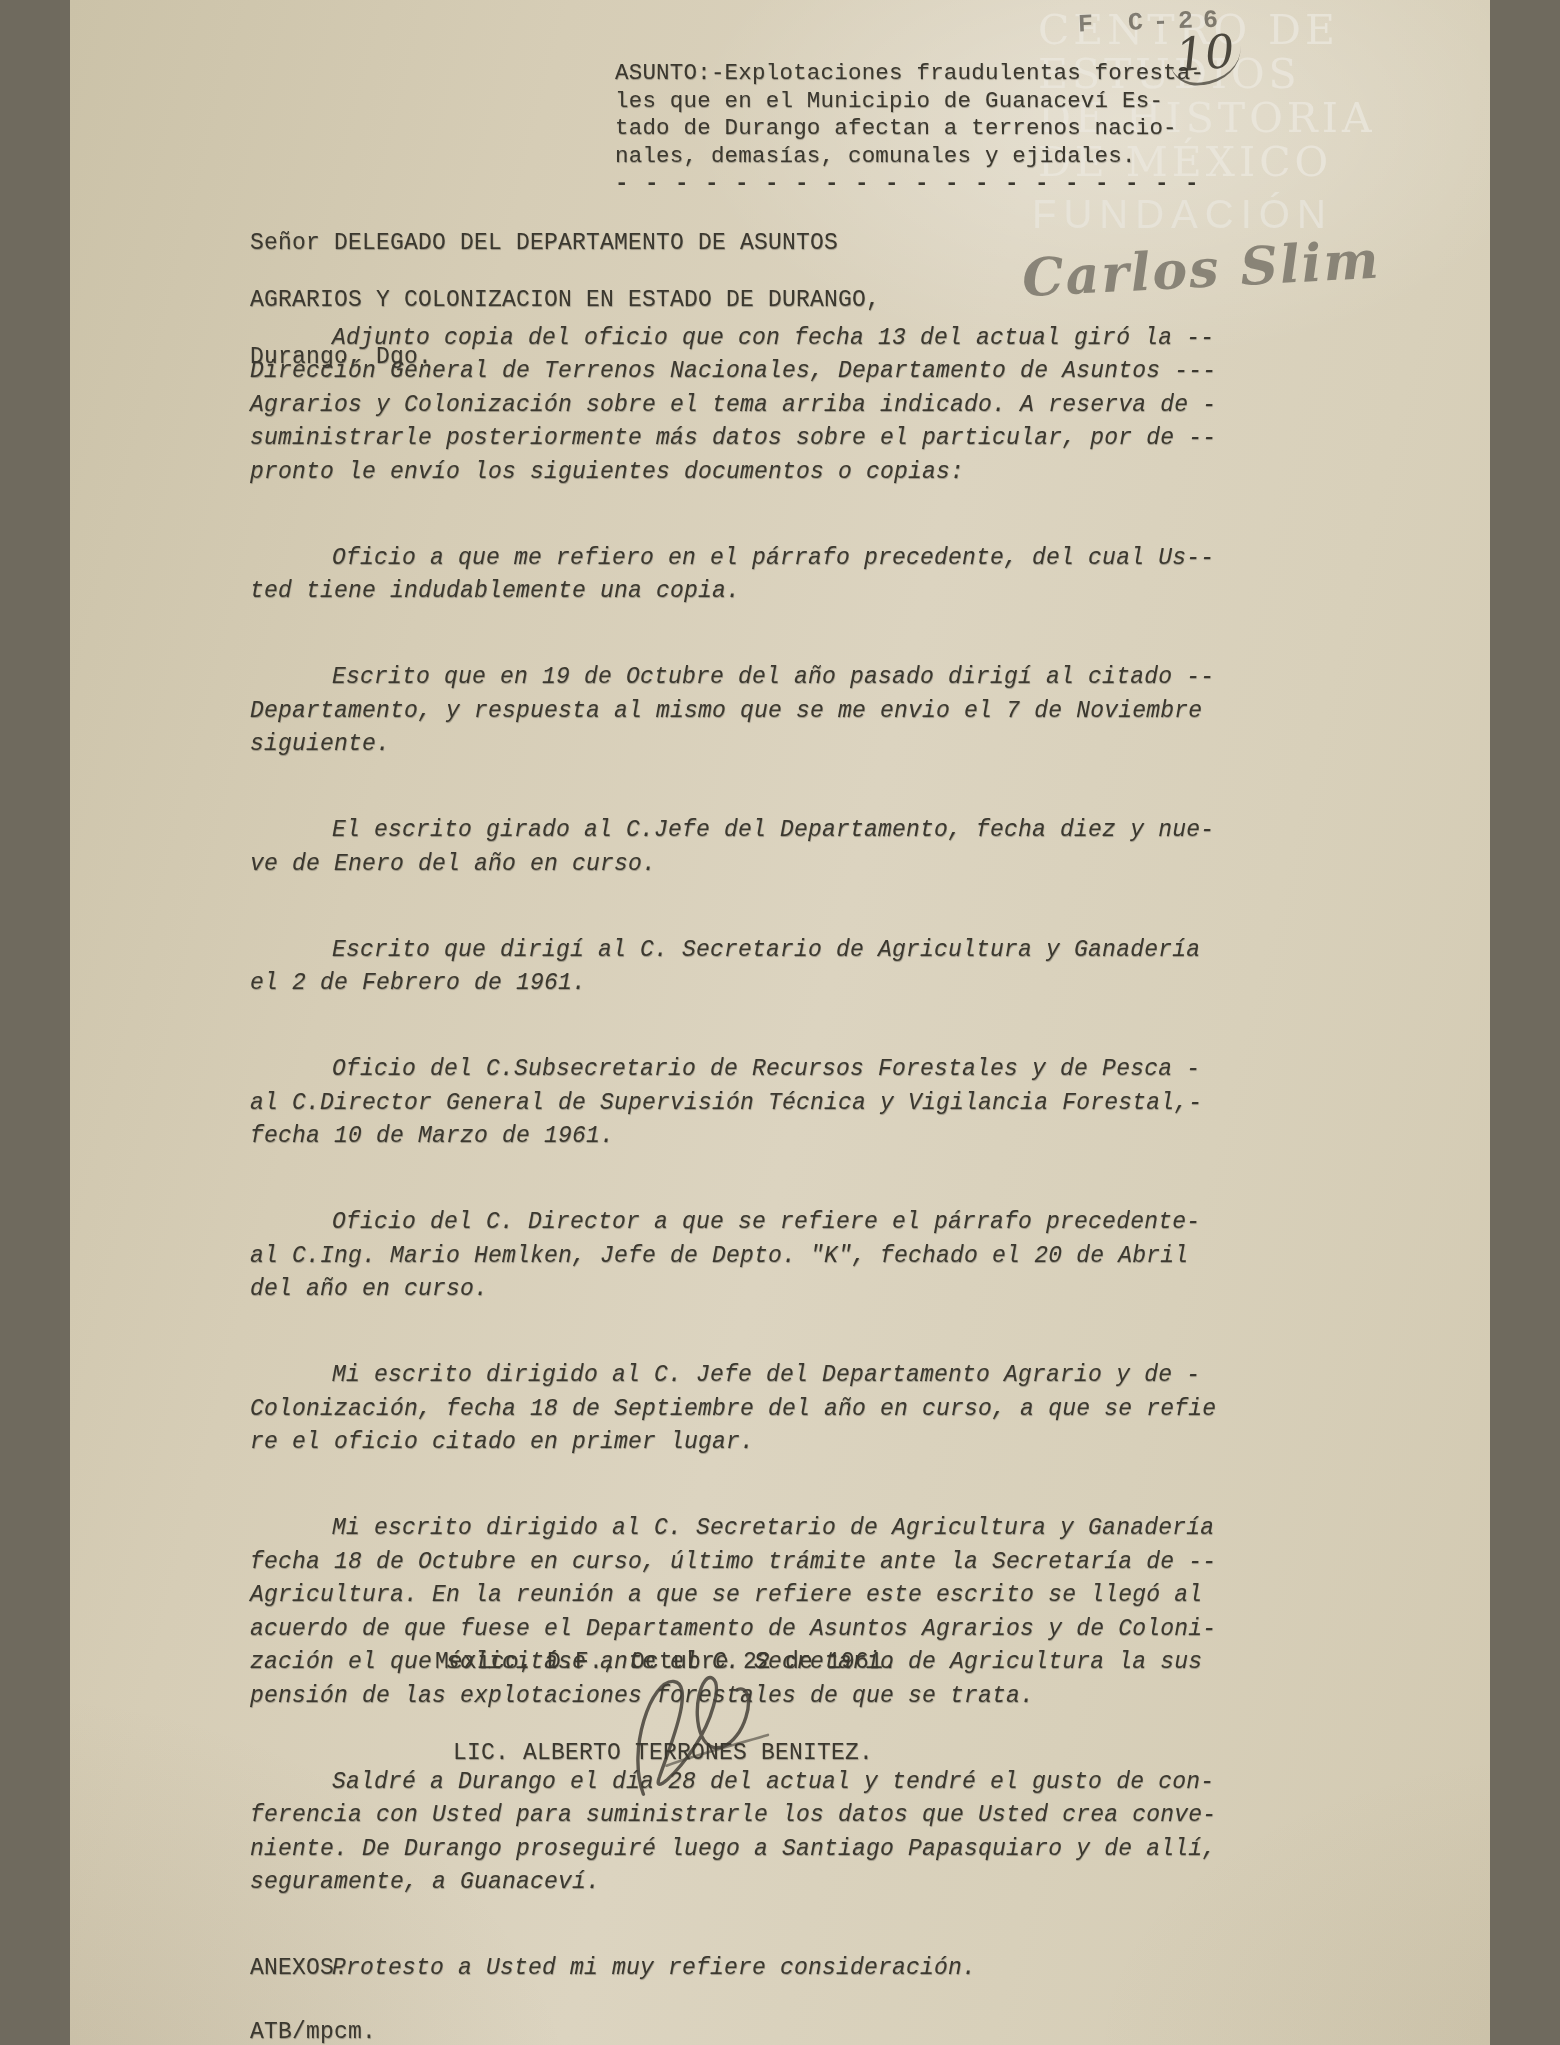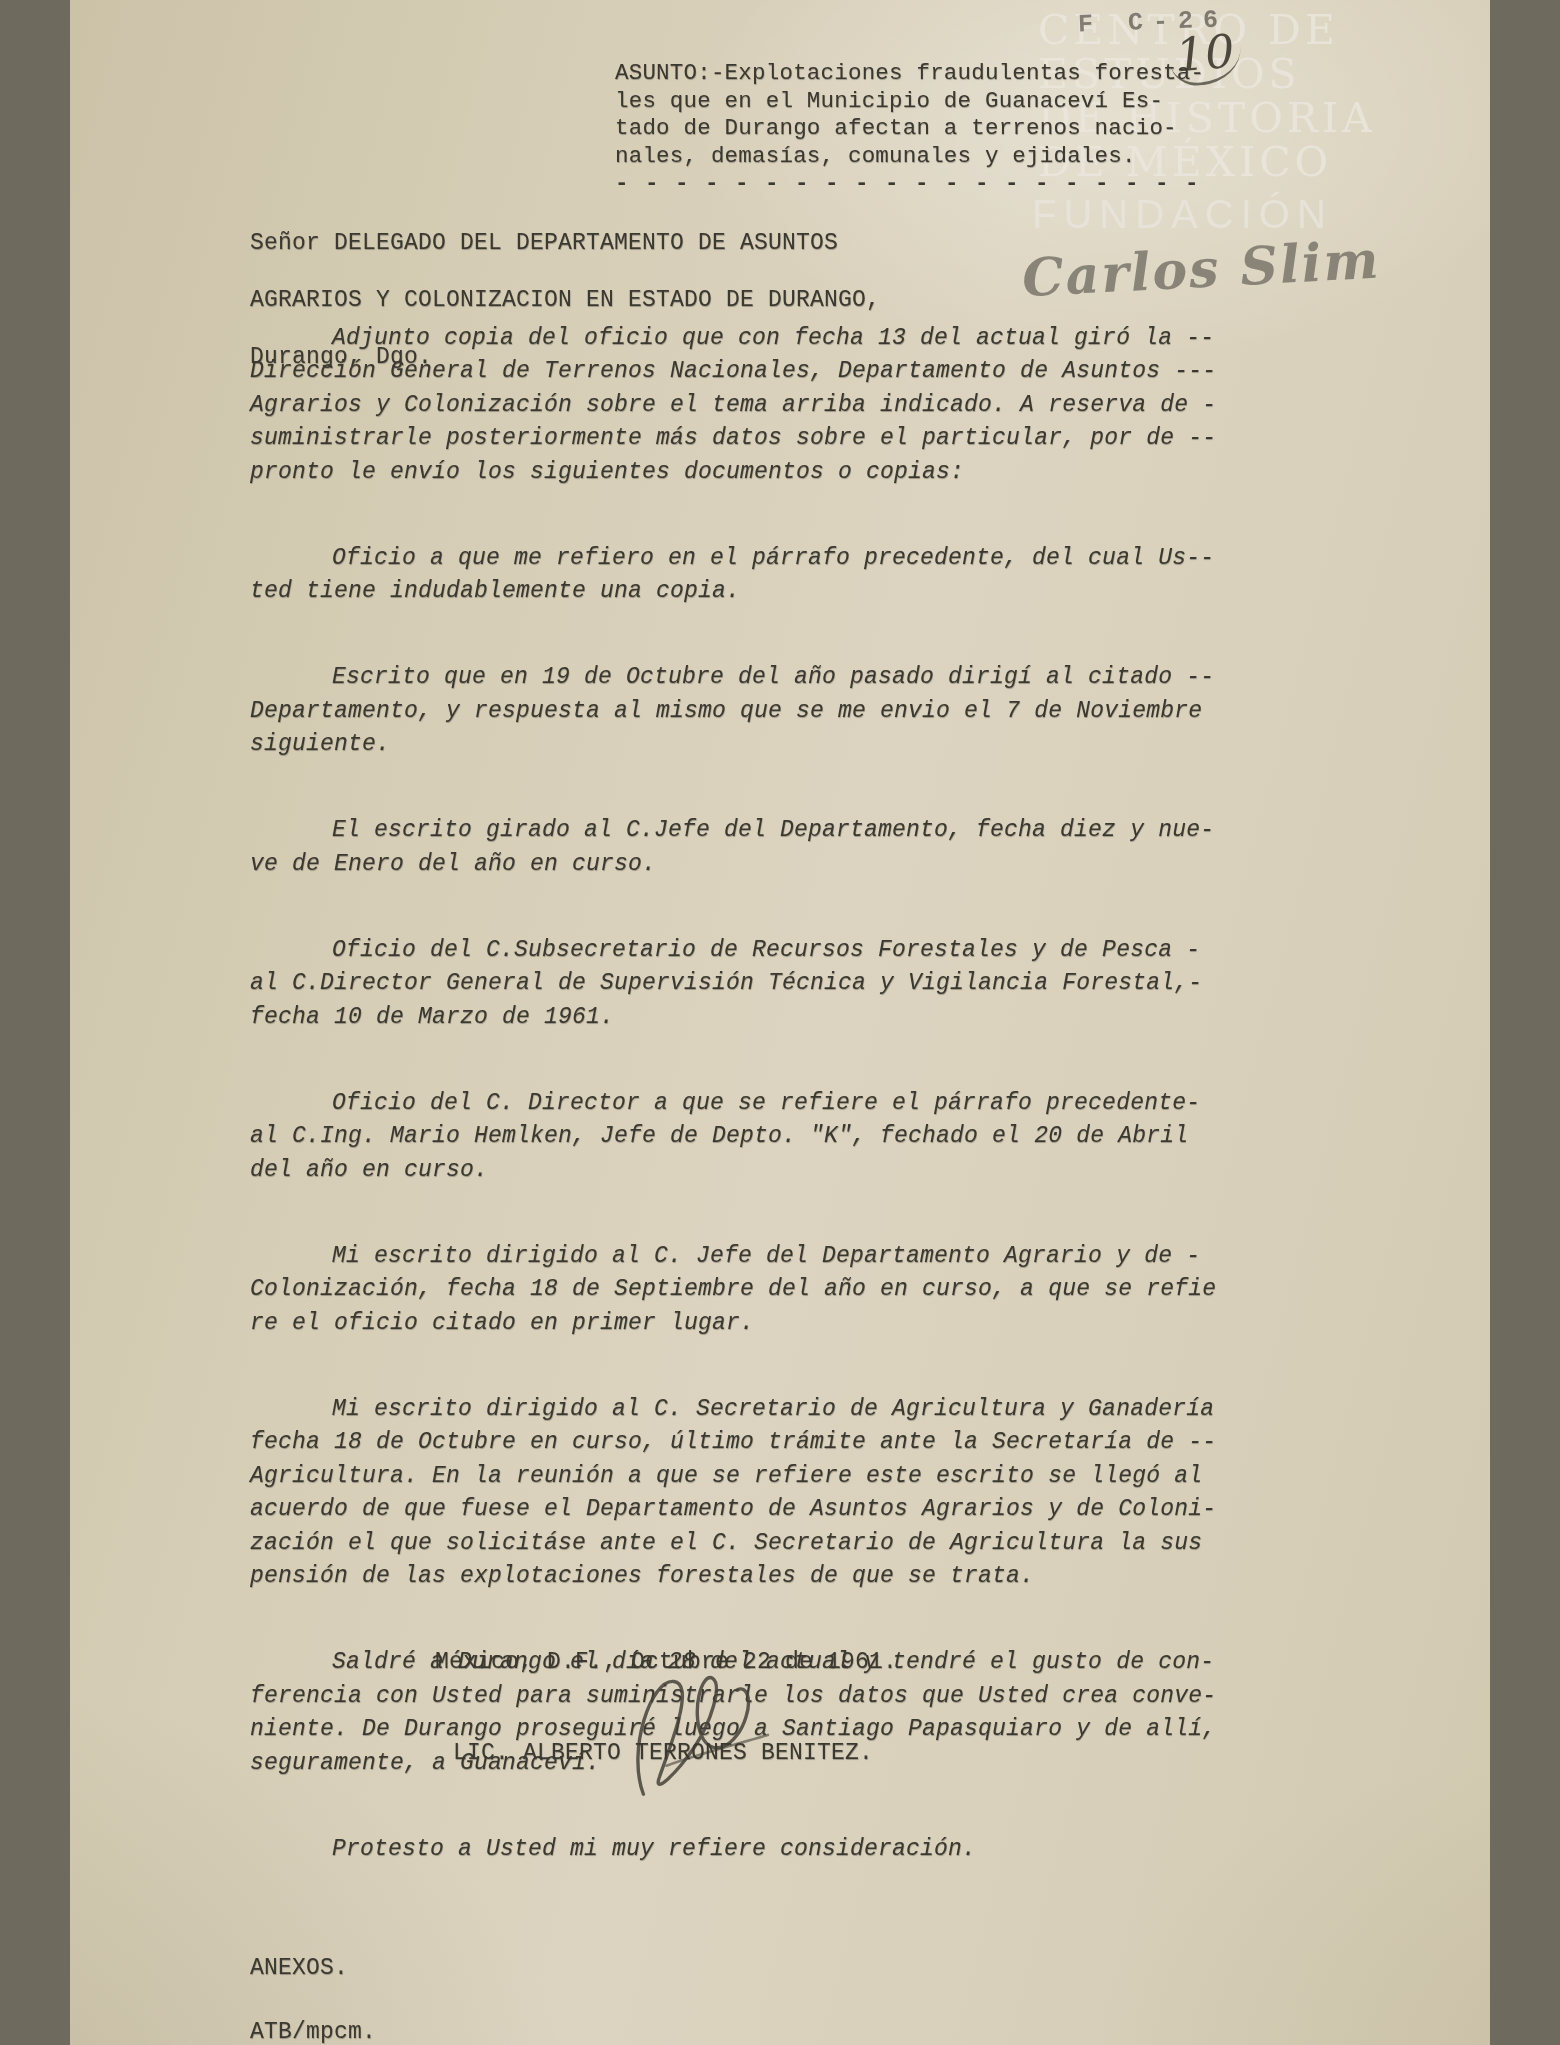--- a/index.html
+++ b/index.html
@@ -133,20 +133,22 @@
 Agrarios y Colonización sobre el tema arriba indicado. A reserva de -
 suministrarle posteriormente más datos sobre el particular, por de --
 pronto le envío los siguientes documentos o copias:</div>
     <div class="para">Oficio a que me refiero en el párrafo precedente, del cual Us--
 ted tiene indudablemente una copia.</div>
     <div class="para">Escrito que en 19 de Octubre del año pasado dirigí al citado --
 Departamento, y respuesta al mismo que se me envio el 7 de Noviembre
 siguiente.</div>
     <div class="para">El escrito girado al C.Jefe del Departamento, fecha diez y nue-
 ve de Enero del año en curso.</div>
+    <div class="para">Escrito que dirigí al C. Secretario de Agricultura y Ganadería
+el 2 de Febrero de 1961.</div>
     <div class="para">Oficio del C.Subsecretario de Recursos Forestales y de Pesca -
 al C.Director General de Supervisión Técnica y Vigilancia Forestal,-
 fecha 10 de Marzo de 1961.</div>
     <div class="para">Oficio del C. Director a que se refiere el párrafo precedente-
 al C.Ing. Mario Hemlken, Jefe de Depto. "K", fechado el 20 de Abril
 del año en curso.</div>
     <div class="para">Mi escrito dirigido al C. Jefe del Departamento Agrario y de -
 Colonización, fecha 18 de Septiembre del año en curso, a que se refie
 re el oficio citado en primer lugar.</div>
     <div class="para">Mi escrito dirigido al C. Secretario de Agricultura y Ganadería

